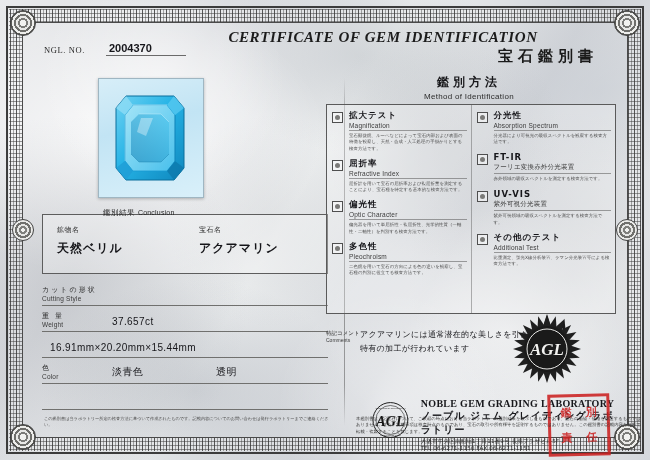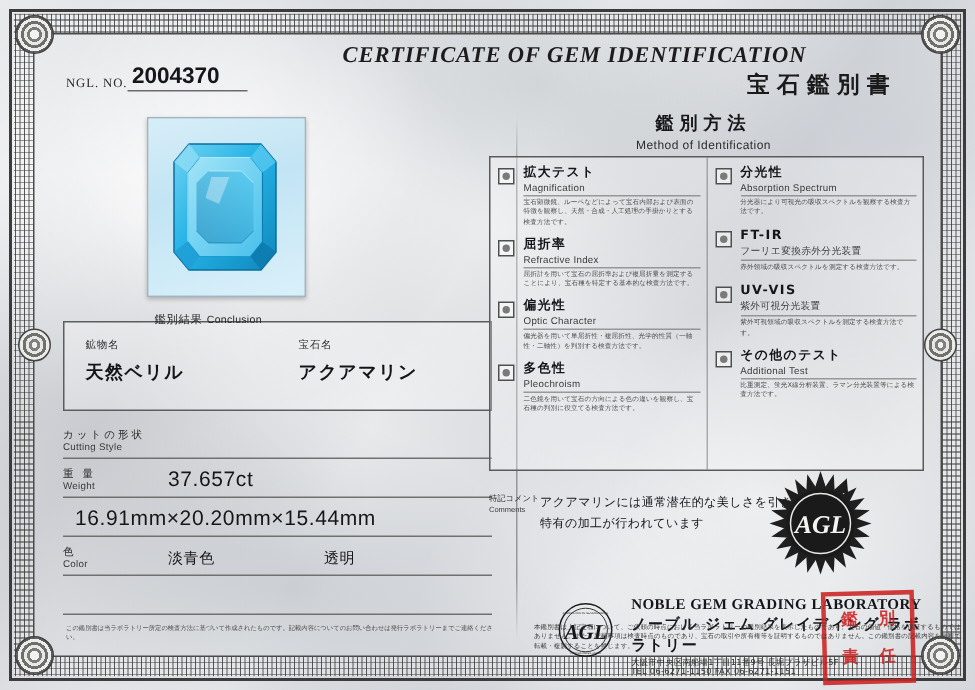--- a/index.html
+++ b/index.html
@@ -125,32 +125,32 @@
     font-weight: bold;
     font-size: 15px;
     letter-spacing: 5px;
     color: #1a1a1a;
   }
   .ngl-row {
     position: absolute;
     left: 16px; top: 14px;
     display: flex;
     align-items: flex-end;
-    gap: 0;
+    gap: 21px;
   }
   .ngl-label {
     font-family: "Liberation Serif", serif;
     font-size: 8.5px;
     letter-spacing: 0.6px;
     color: #2a2a2a;
     padding-bottom: 1px;
   }
   .ngl-value {
     font-family: "Liberation Sans", sans-serif;
-    font-size: 15px;
+    font-size: 11px;
     font-weight: bold;
     color: #15151a;
     border-bottom: 1px solid #6a6a6a;
     min-width: 74px;
     padding: 0 3px 1px 3px;
   }
 
   
   .left-col {
     position: absolute;
@@ -278,21 +278,21 @@
     font-family: "DejaVu Sans", sans-serif;
     font-size: 10px;
     color: #16161a;
     letter-spacing: 0.4px;
   }
   .spec-value.second {
     flex: 0 0 96px;
   }
   .spec-value.mono {
     font-family: "Liberation Sans", sans-serif;
-    font-size: 14px;
+    font-size: 10px;
   }
 
   
   .method-title {
     position: absolute;
     right: 4px; top: -2px;
     width: 290px;
     text-align: center;
   }
   .method-title .jp {

